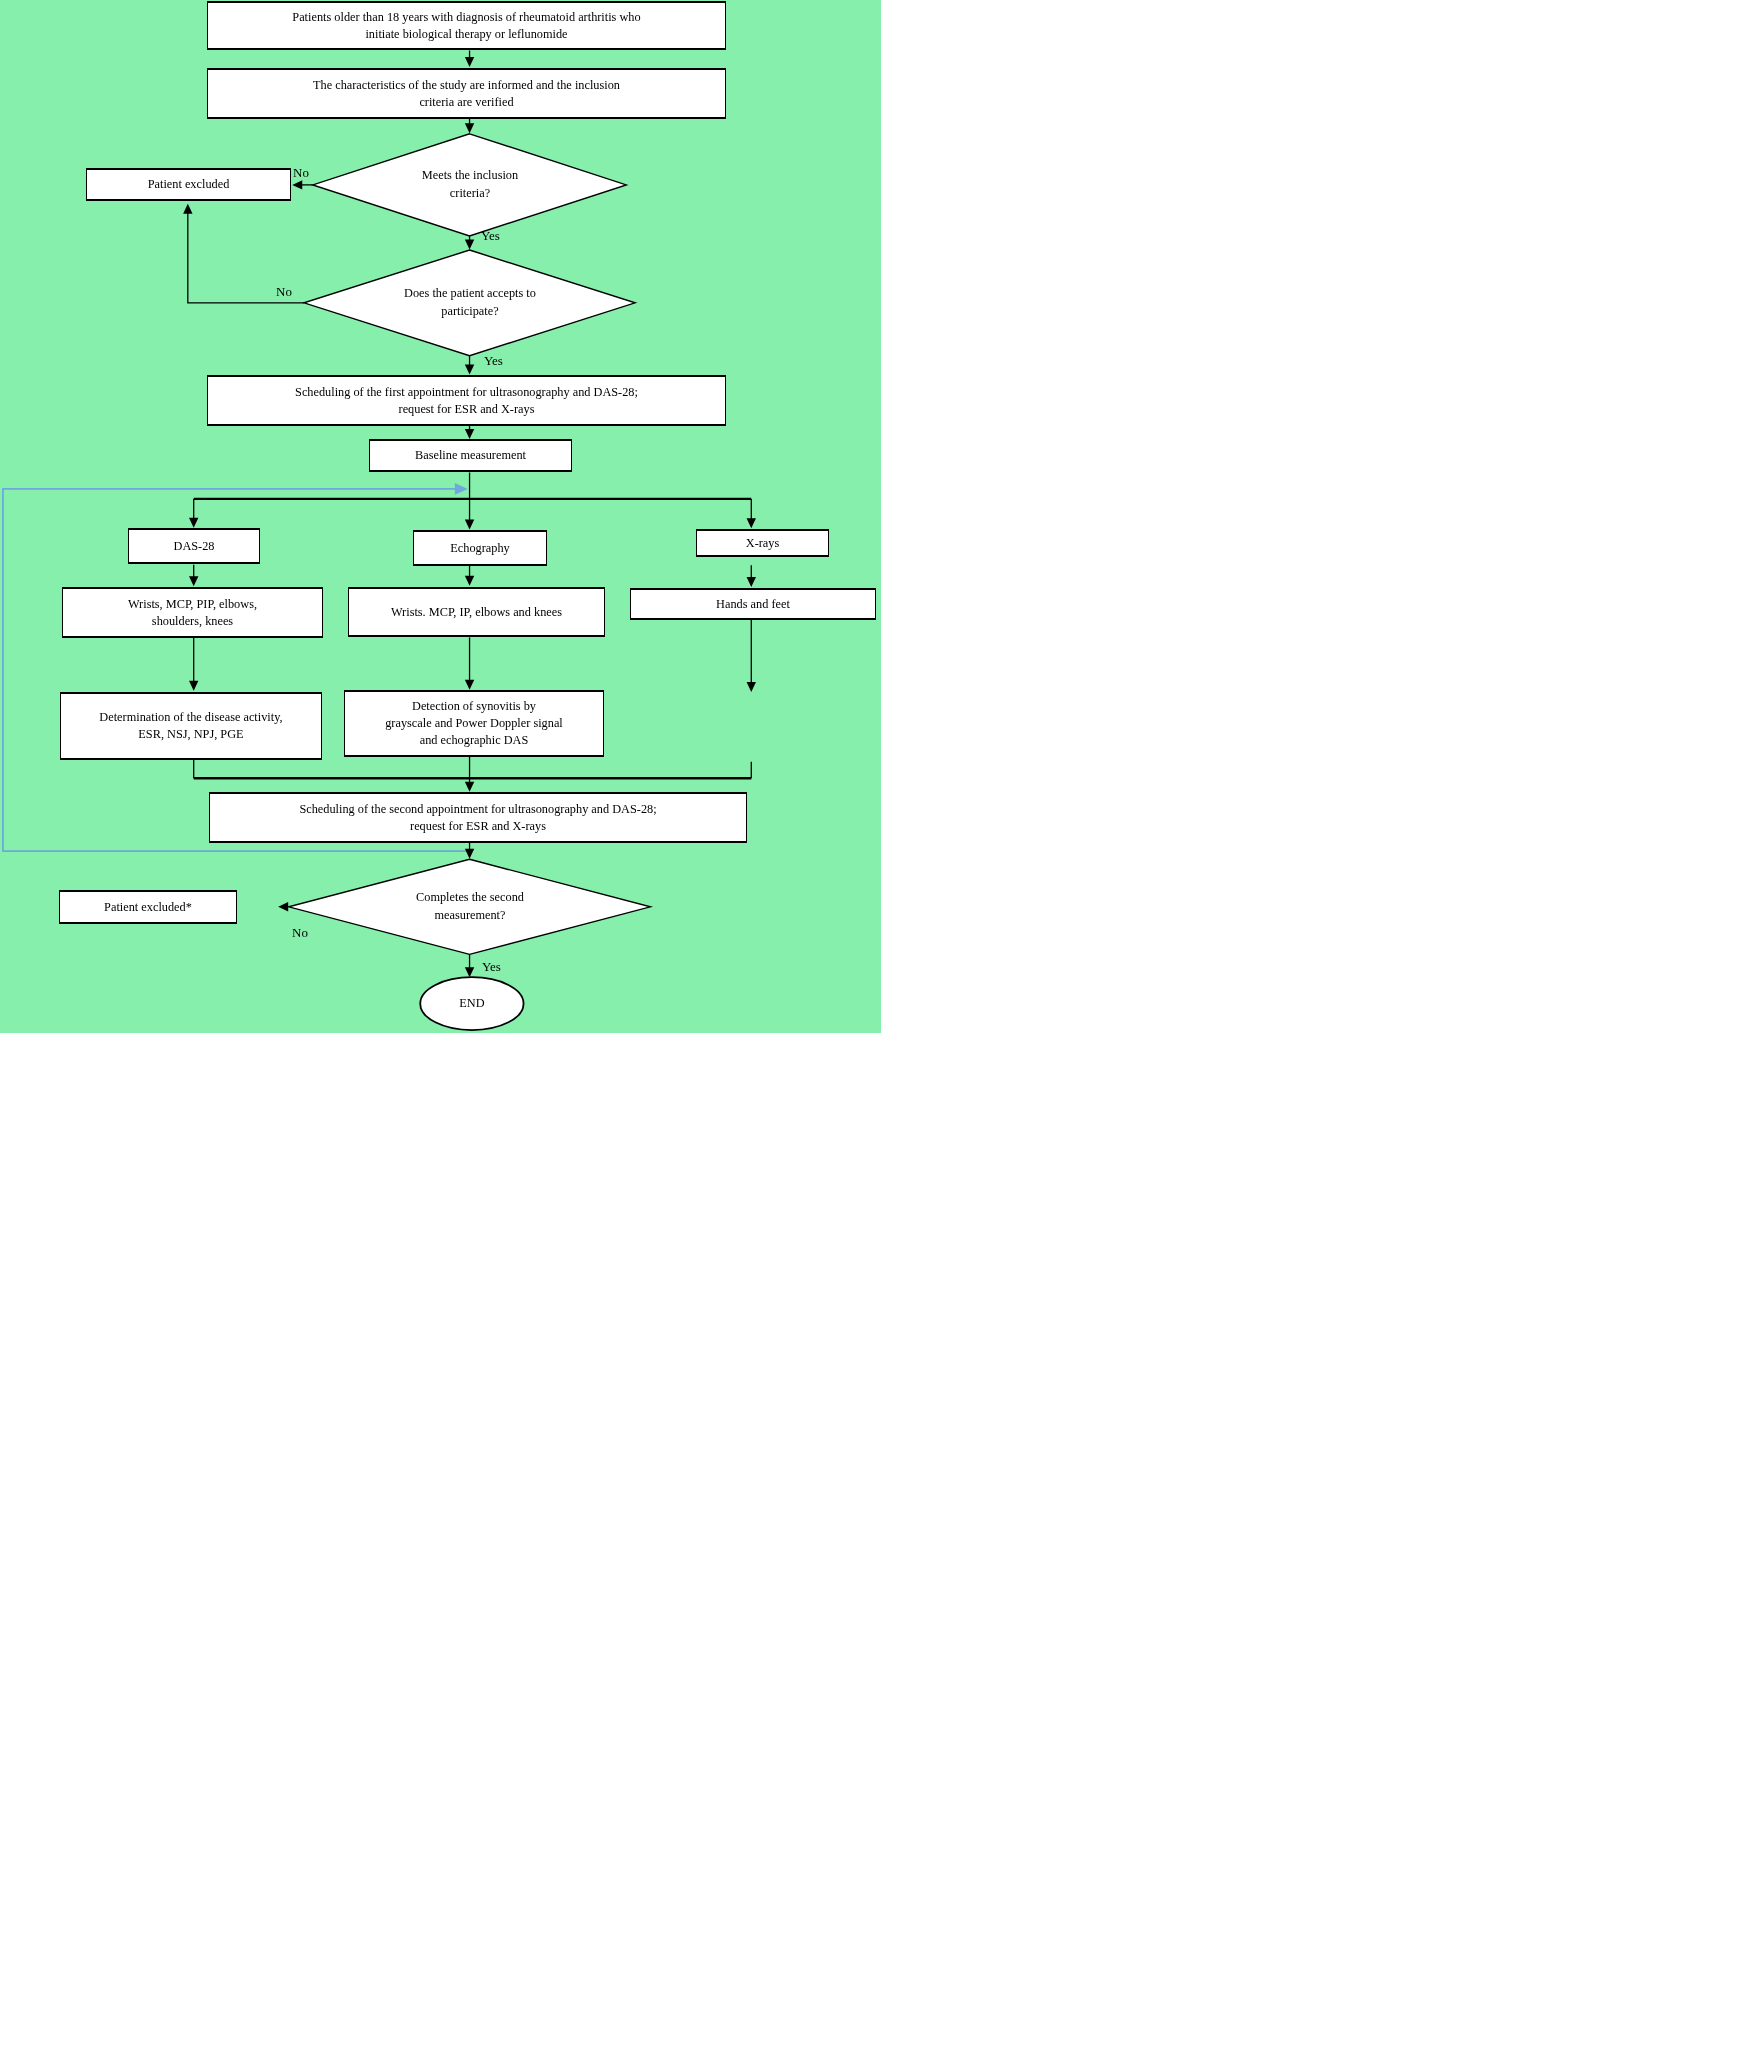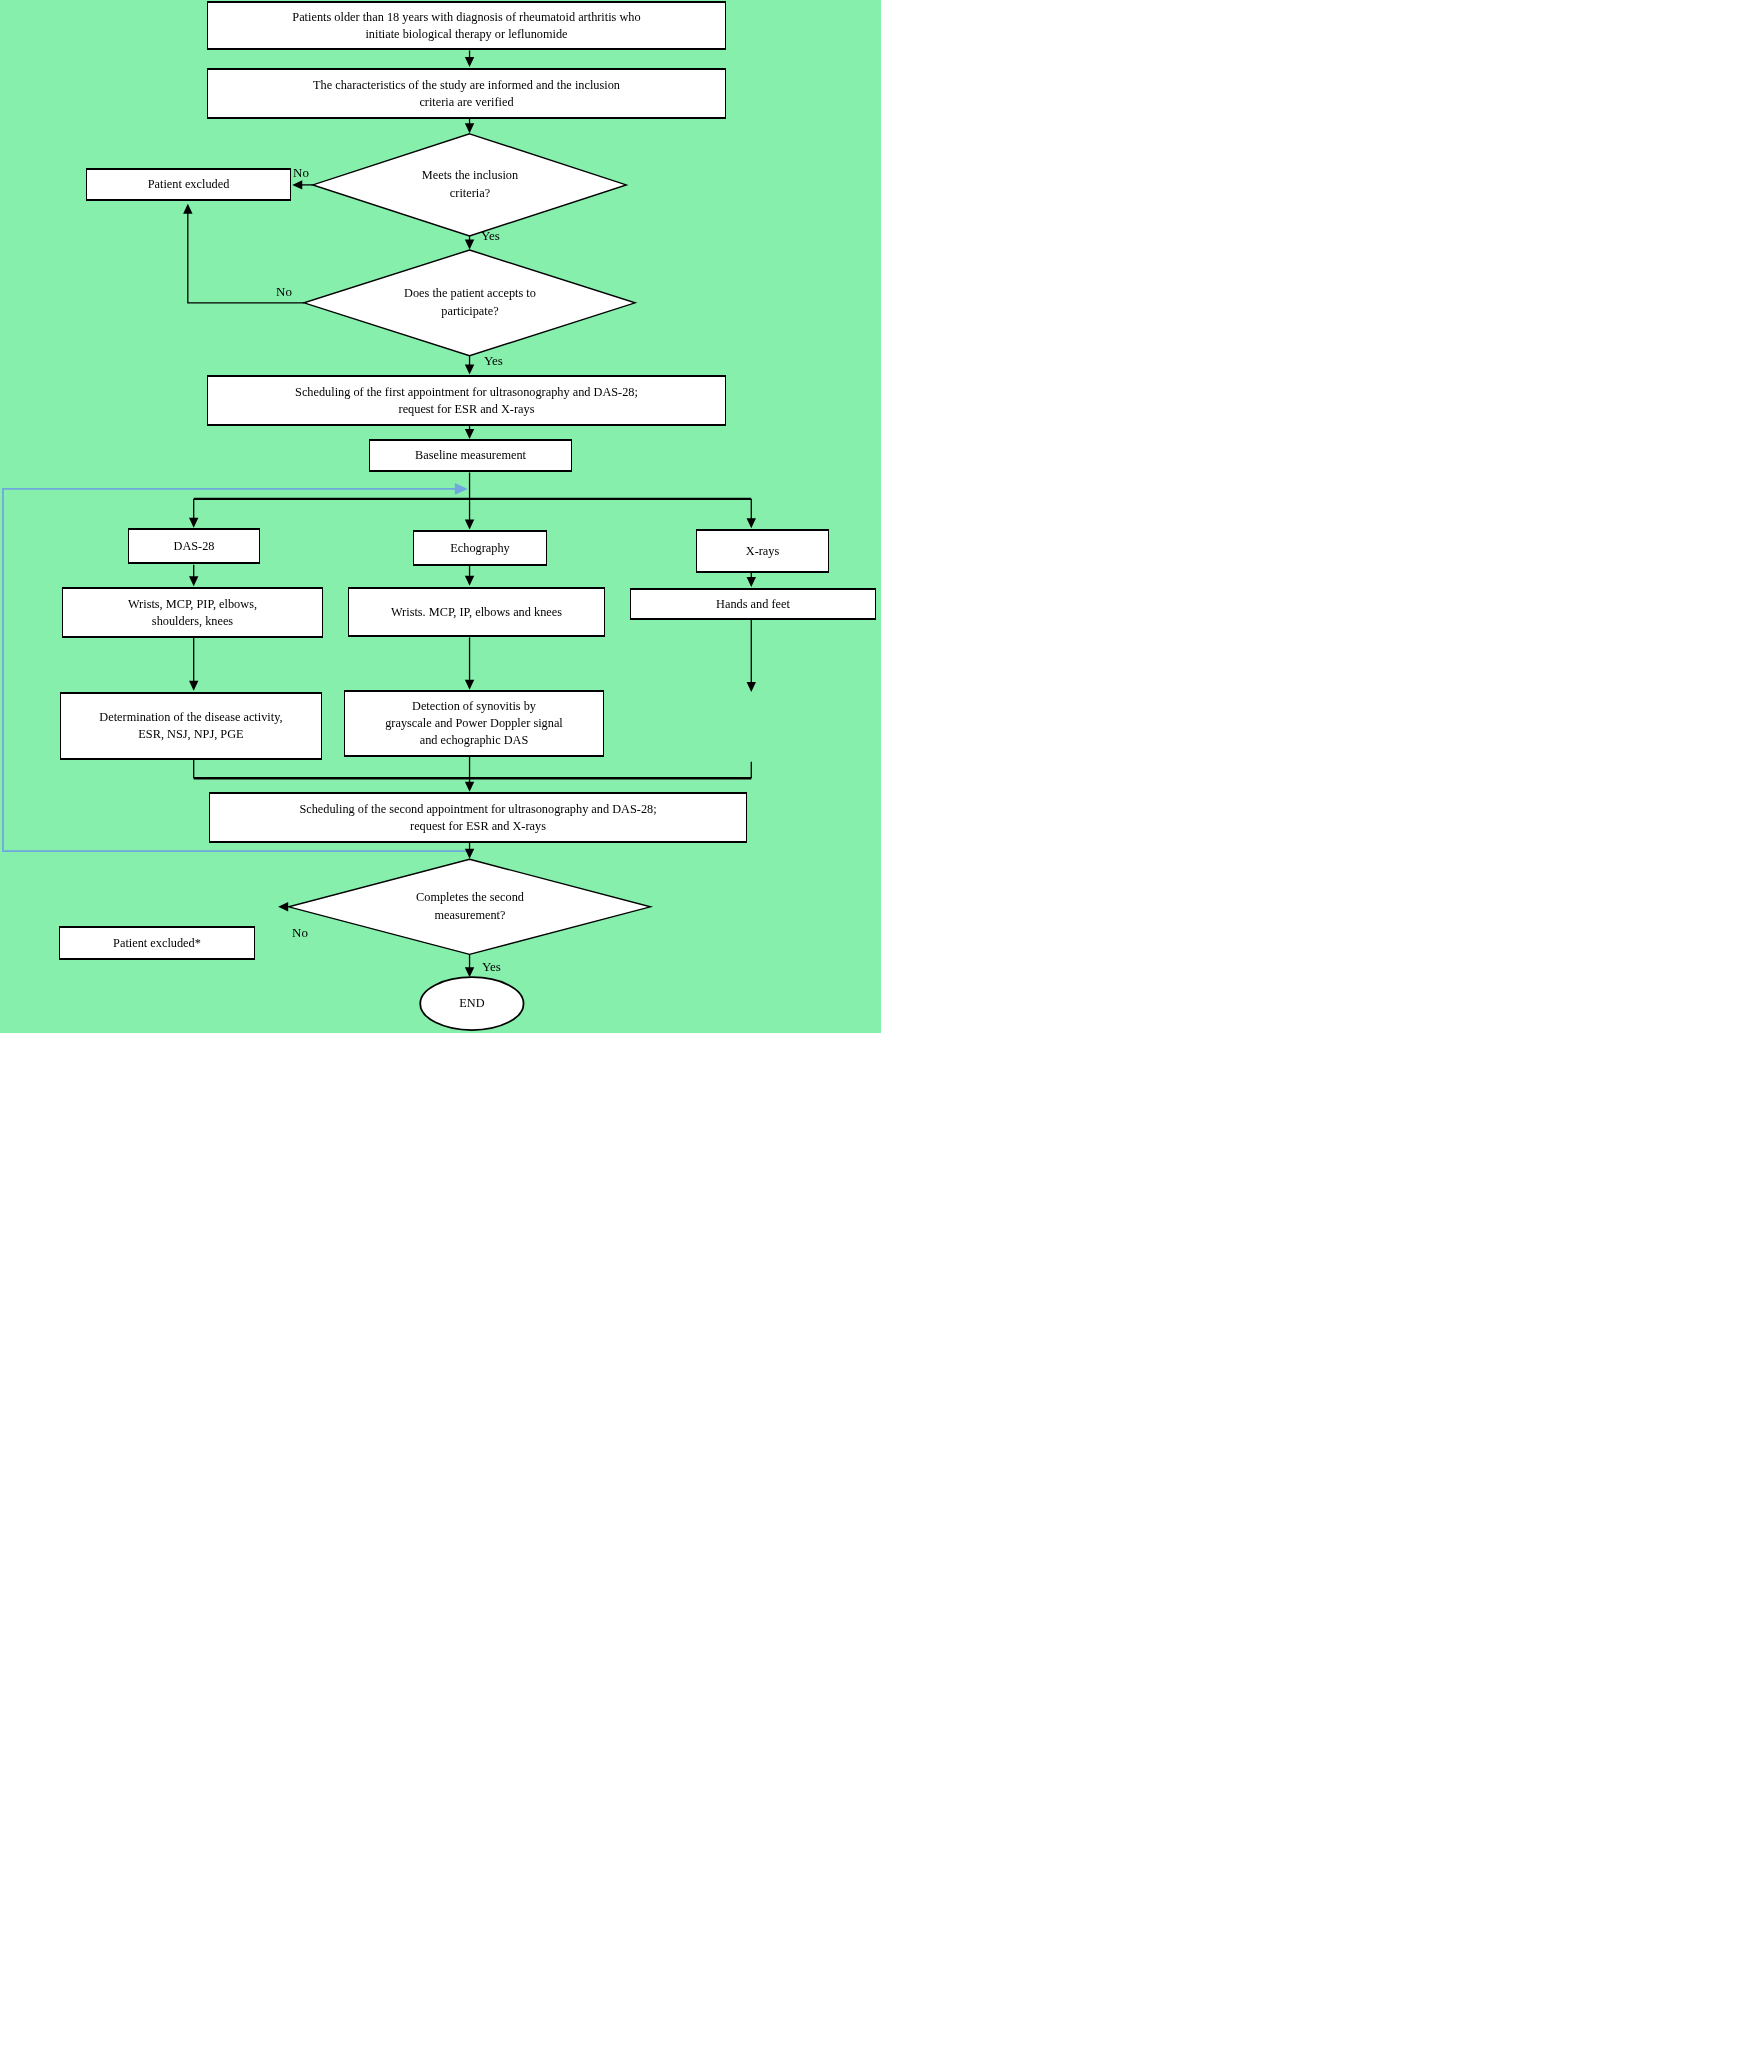--- a/index.html
+++ b/index.html
@@ -138,41 +138,41 @@
 
   <div class="node" style="left:207px; top:375px; width:519px; height:51px;">Scheduling of the first appointment for ultrasonography and DAS-28;
 request for ESR and X-rays</div>
 
   <div class="node" style="left:369px; top:439px; width:203px; height:33px;">Baseline measurement</div>
 
   <div class="node" style="left:128px; top:528px; width:132px; height:36px;">DAS-28</div>
 
   <div class="node" style="left:413px; top:530px; width:134px; height:36px;">Echography</div>
 
-  <div class="node" style="left:696px; top:529px; width:133px; height:44px;">X-rays</div>
+  <div class="node" style="left:696px; top:529px; width:133px; height:28px;">X-rays</div>
 
   <div class="node" style="left:62px; top:587px; width:261px; height:51px;">Wrists, MCP, PIP, elbows,
 shoulders, knees</div>
 
   <div class="node" style="left:348px; top:587px; width:257px; height:50px;">Wrists. MCP, IP, elbows and knees</div>
 
   <div class="node" style="left:630px; top:588px; width:246px; height:32px;">Hands and feet</div>
 
   <div class="node" style="left:344px; top:690px; width:260px; height:67px;">Detection of synovitis by
 grayscale and Power Doppler signal
 and echographic DAS</div>
 
   <div class="node" style="left:60px; top:692px; width:262px; height:68px;">Determination of the disease activity,
 ESR, NSJ, NPJ, PGE</div>
 
 
   <div class="node" style="left:209px; top:792px; width:538px; height:51px;">Scheduling of the second appointment for ultrasonography and DAS-28;
 request for ESR and X-rays</div>
 
-  <div class="node" style="left:59px; top:890px; width:196px; height:34px;margin-top:36px;">Patient excluded*</div>
+  <div class="node" style="left:59px; top:890px; width:178px; height:34px;">Patient excluded*</div>
 
   <div class="overlay-text" style="left:372px; top:151px; width:196px; height:67px;">Meets the inclusion
 criteria?</div>
 
   <div class="overlay-text" style="left:363px; top:269px; width:214px; height:67px;">Does the patient accepts to
 participate?</div>
 
   <div class="overlay-text" style="left:363px; top:873px; width:214px; height:67px;">Completes the second
 measurement?</div>
 

